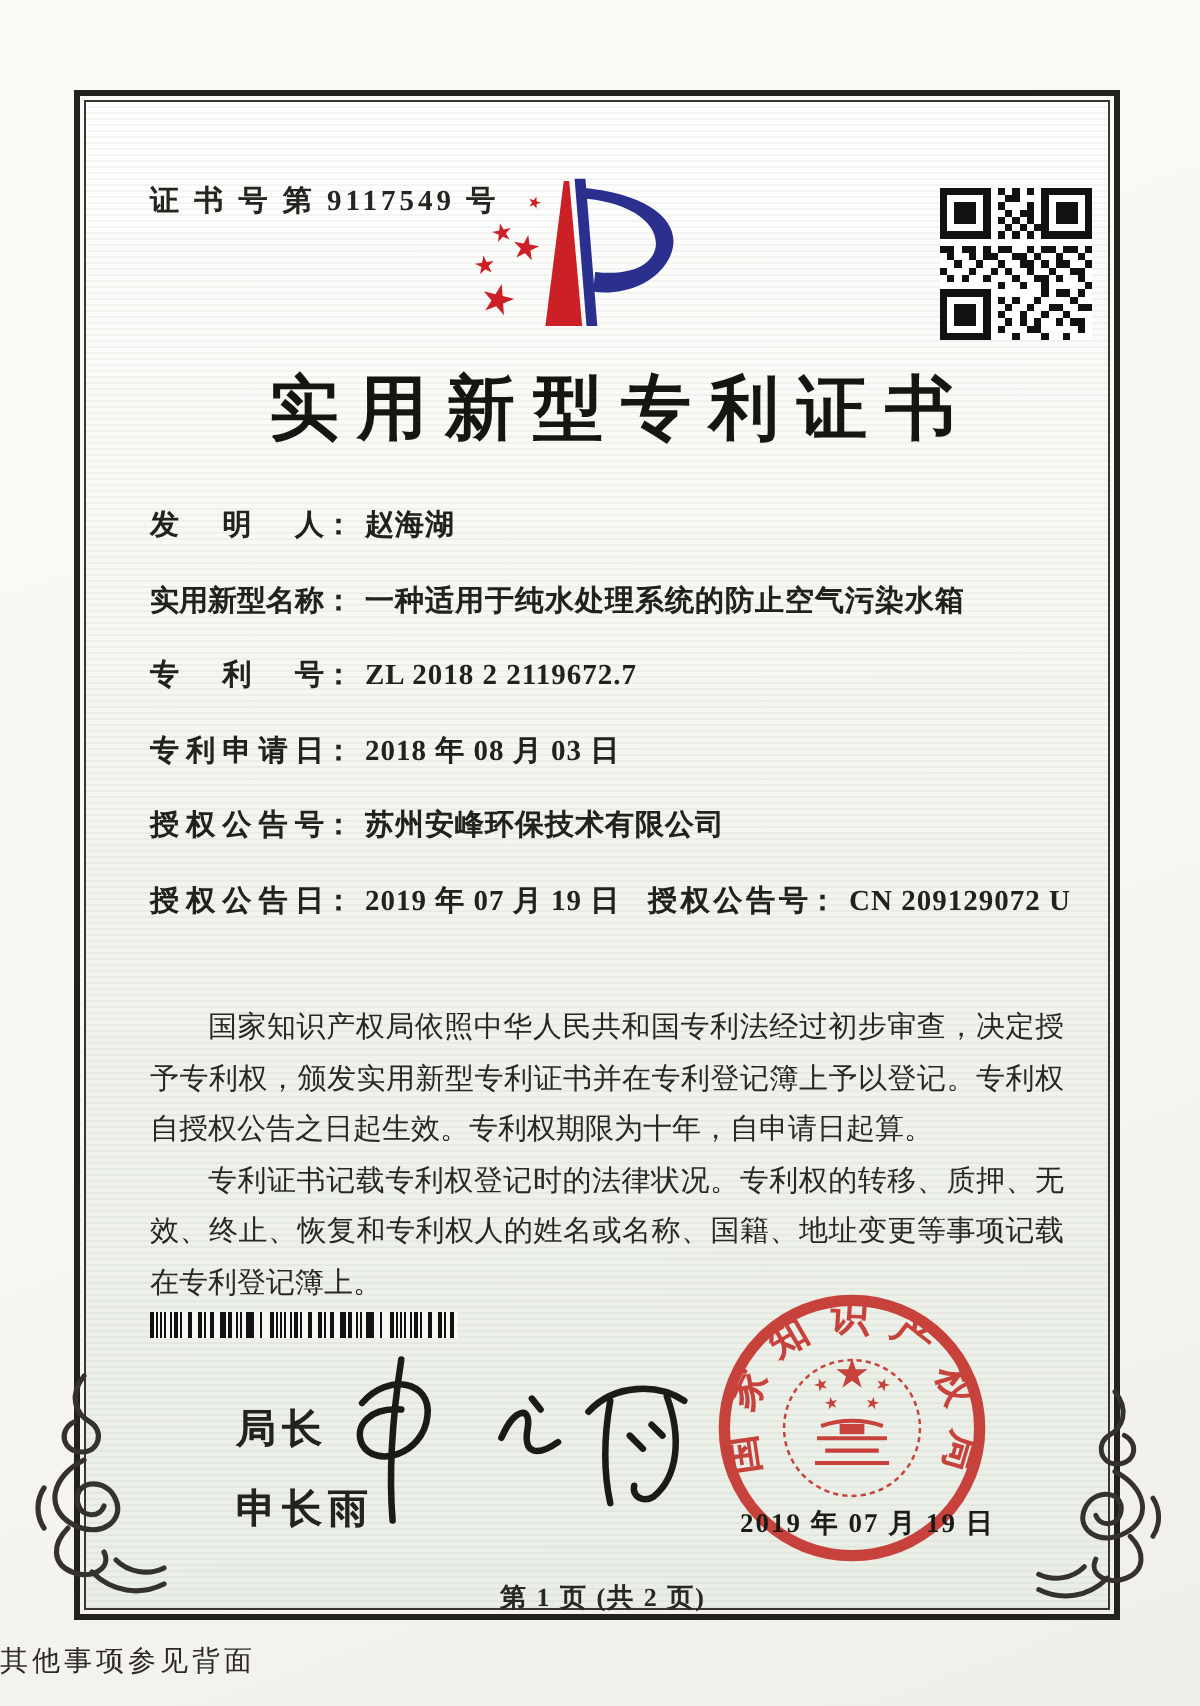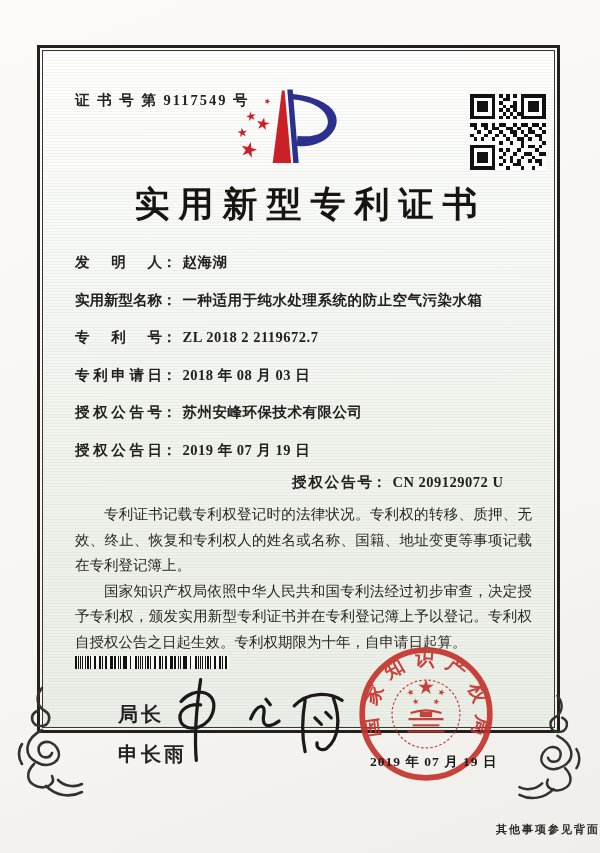--- a/index.html
+++ b/index.html
@@ -8,21 +8,21 @@
     font-family: "Liberation Serif", "DejaVu Serif", serif;
     background:#e8e6e1;
   }
   .page {
     position:relative; width:600px; height:853px;
     background:linear-gradient(160deg,#fbfaf7 0%,#f7f6f2 60%,#efeeea 100%);
     overflow:hidden;
   }
   
   .frame {
-    position:absolute; left:37px; top:45px; width:523px; height:688px;
+    position:absolute; left:37px; top:45px; width:523px; height:765px;
     border:3px solid #23211f;
   }
   .frame-inner {
     position:absolute; left:2px; top:2px; right:2px; bottom:2px;
     border:1px solid #3a3733;
     background:
       repeating-linear-gradient(0deg, rgba(150,165,145,0.10) 0 1px, rgba(0,0,0,0) 1px 3px),
       linear-gradient(180deg, rgba(255,255,255,0.95) 0%, rgba(240,243,236,0.85) 55%, rgba(233,238,230,0.9) 100%);
   }
   .content { position:absolute; left:0; top:0; width:523px; height:765px; }
@@ -41,21 +41,21 @@
   }
 
   .fields { position:absolute; left:35px; top:205px; width:460px; }
   .field-row { position:relative; height:37.5px; font-size:14.5px; color:#23211d; font-weight:600; white-space:nowrap; }
   .f-label {
     display:inline-block; width:87px; text-align:justify; text-align-last:justify;
     vertical-align:top;
   }
   .f-colon { display:inline-block; margin-right:6px; }
   .f-value { letter-spacing:0.5px; }
-  .grant-pub { position:absolute; left:217px; top:0;margin-top:32px; }
+  .grant-pub { position:absolute; left:249px; top:0; }
   .grant-pub .f-label { width:80px; }
 
   .body-text {
     position:absolute; left:35px; top:454px; width:457px;
     font-size:14.5px; line-height:25.5px; color:#2a2722;
     text-align:justify; font-style:oblique 7deg;
   }
   .body-text p { text-indent:2em; }
 
   .barcode {
@@ -75,21 +75,21 @@
     position:absolute; left:330px; top:705px; width:130px;
     font-size:13.5px; font-weight:700; color:#1d1b18; letter-spacing:1px; white-space:nowrap;
   }
 
   .page-footer {
     position:absolute; left:0; top:742px; width:100%;
     text-align:center; font-size:13px; font-weight:600; color:#2a2722; letter-spacing:1px;
   }
   .back-note {
     position:absolute; left:0; top:822px; width:100%;
-    text-align:right; font-size:11px; font-weight:700; color:#2d2a25;
+    text-align:left; font-size:14px; font-weight:400; color:#2d2a25;
     letter-spacing:2px; font-style:oblique 7deg;
   }
   .flourish { position:absolute; }
   .flourish.bl { left:12px;  top:684px; width:84px; height:124px; }
   .flourish.br { right:12px; top:692px; width:84px; height:118px; transform:scaleX(-1); }
 </style>
 </head>
 <body>
 
 <div class="page">
@@ -236,22 +236,22 @@
         </div>
         <div class="field-row">
           <span class="f-label">授权公告日</span><span class="f-colon">：</span><span class="f-value">2019 年 07 月 19 日</span>
           <span class="grant-pub">
             <span class="f-label">授权公告号</span><span class="f-colon">：</span><span class="f-value">CN 209129072 U</span>
           </span>
         </div>
       </div>
 
       <div class="body-text">
+        <p>国家知识产权局依照中华人民共和国专利法经过初步审查，决定授予专利权，颁发实用新型专利证书并在专利登记簿上予以登记。专利权自授权公告之日起生效。专利权期限为十年，自申请日起算。</p>
         <p>专利证书记载专利权登记时的法律状况。专利权的转移、质押、无效、终止、恢复和专利权人的姓名或名称、国籍、地址变更等事项记载在专利登记簿上。</p>
-        <p>国家知识产权局依照中华人民共和国专利法经过初步审查，决定授予专利权，颁发实用新型专利证书并在专利登记簿上予以登记。专利权自授权公告之日起生效。专利权期限为十年，自申请日起算。</p>
       </div>
 
       <div class="barcode"></div>
 
       <div class="signer">
         <div>局长</div>
         <div>申长雨</div>
       </div>
 
       <svg class="signature" viewBox="0 0 170 90" fill="none" stroke="#1c1a18" stroke-width="3" stroke-linecap="round">
@@ -287,20 +287,21 @@
             <path d="M53,67 Q68,62 83,67"></path>
             <path d="M51,73 L85,73"></path>
             <path d="M55,79 L81,79"></path>
             <path d="M50,85 L86,85"></path>
           </g>
           <rect x="62" y="66" width="12" height="5"></rect>
         </g>
       </svg>
       <div class="seal-date">2019 年 07 月 19 日</div>
 
+      <div class="page-footer">第 1 页 (共 2 页)</div>
     </div>
   </div>
 
   <svg class="flourish bl" viewBox="0 0 84 124" fill="none" stroke="#35322e" stroke-width="2.6" stroke-linecap="round">
     <path d="M30,4 C22,14 26,23 33,27 C40,31 38,42 29,42 C19,42 17,31 25,27"></path>
     <path d="M30,46 C14,54 10,70 24,78 C38,86 52,76 45,64 C39,54 24,57 27,68 C29,75 38,75 40,69"></path>
     <path d="M22,80 C14,88 14,98 24,102 C34,106 44,100 40,92"></path>
     <path d="M34,102 C44,112 58,114 70,108"></path>
     <path d="M46,96 C52,102 62,104 70,100"></path>
     <path d="M10,60 C6,66 6,74 10,80"></path>

